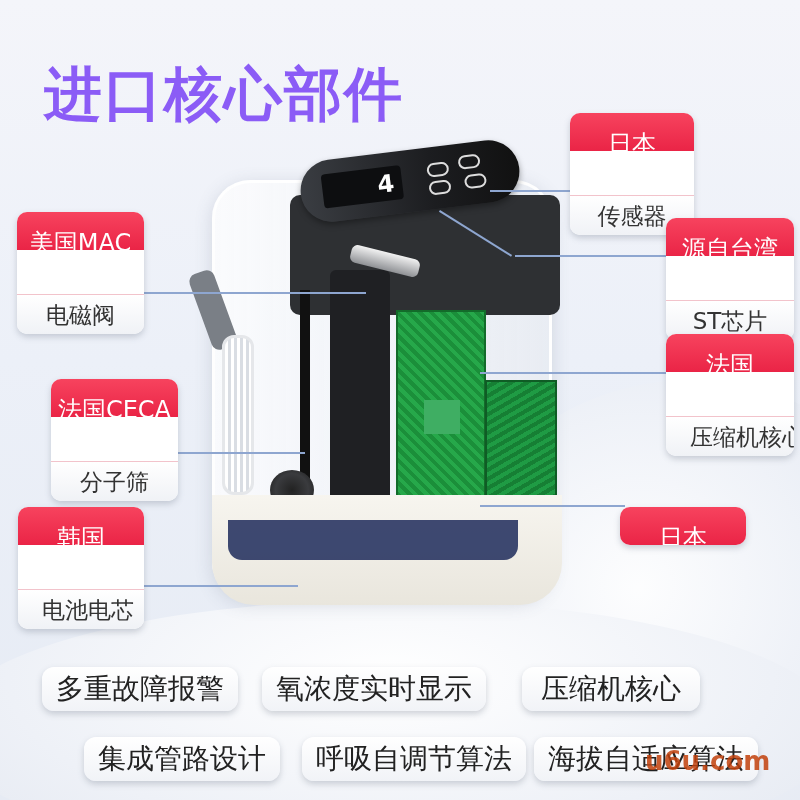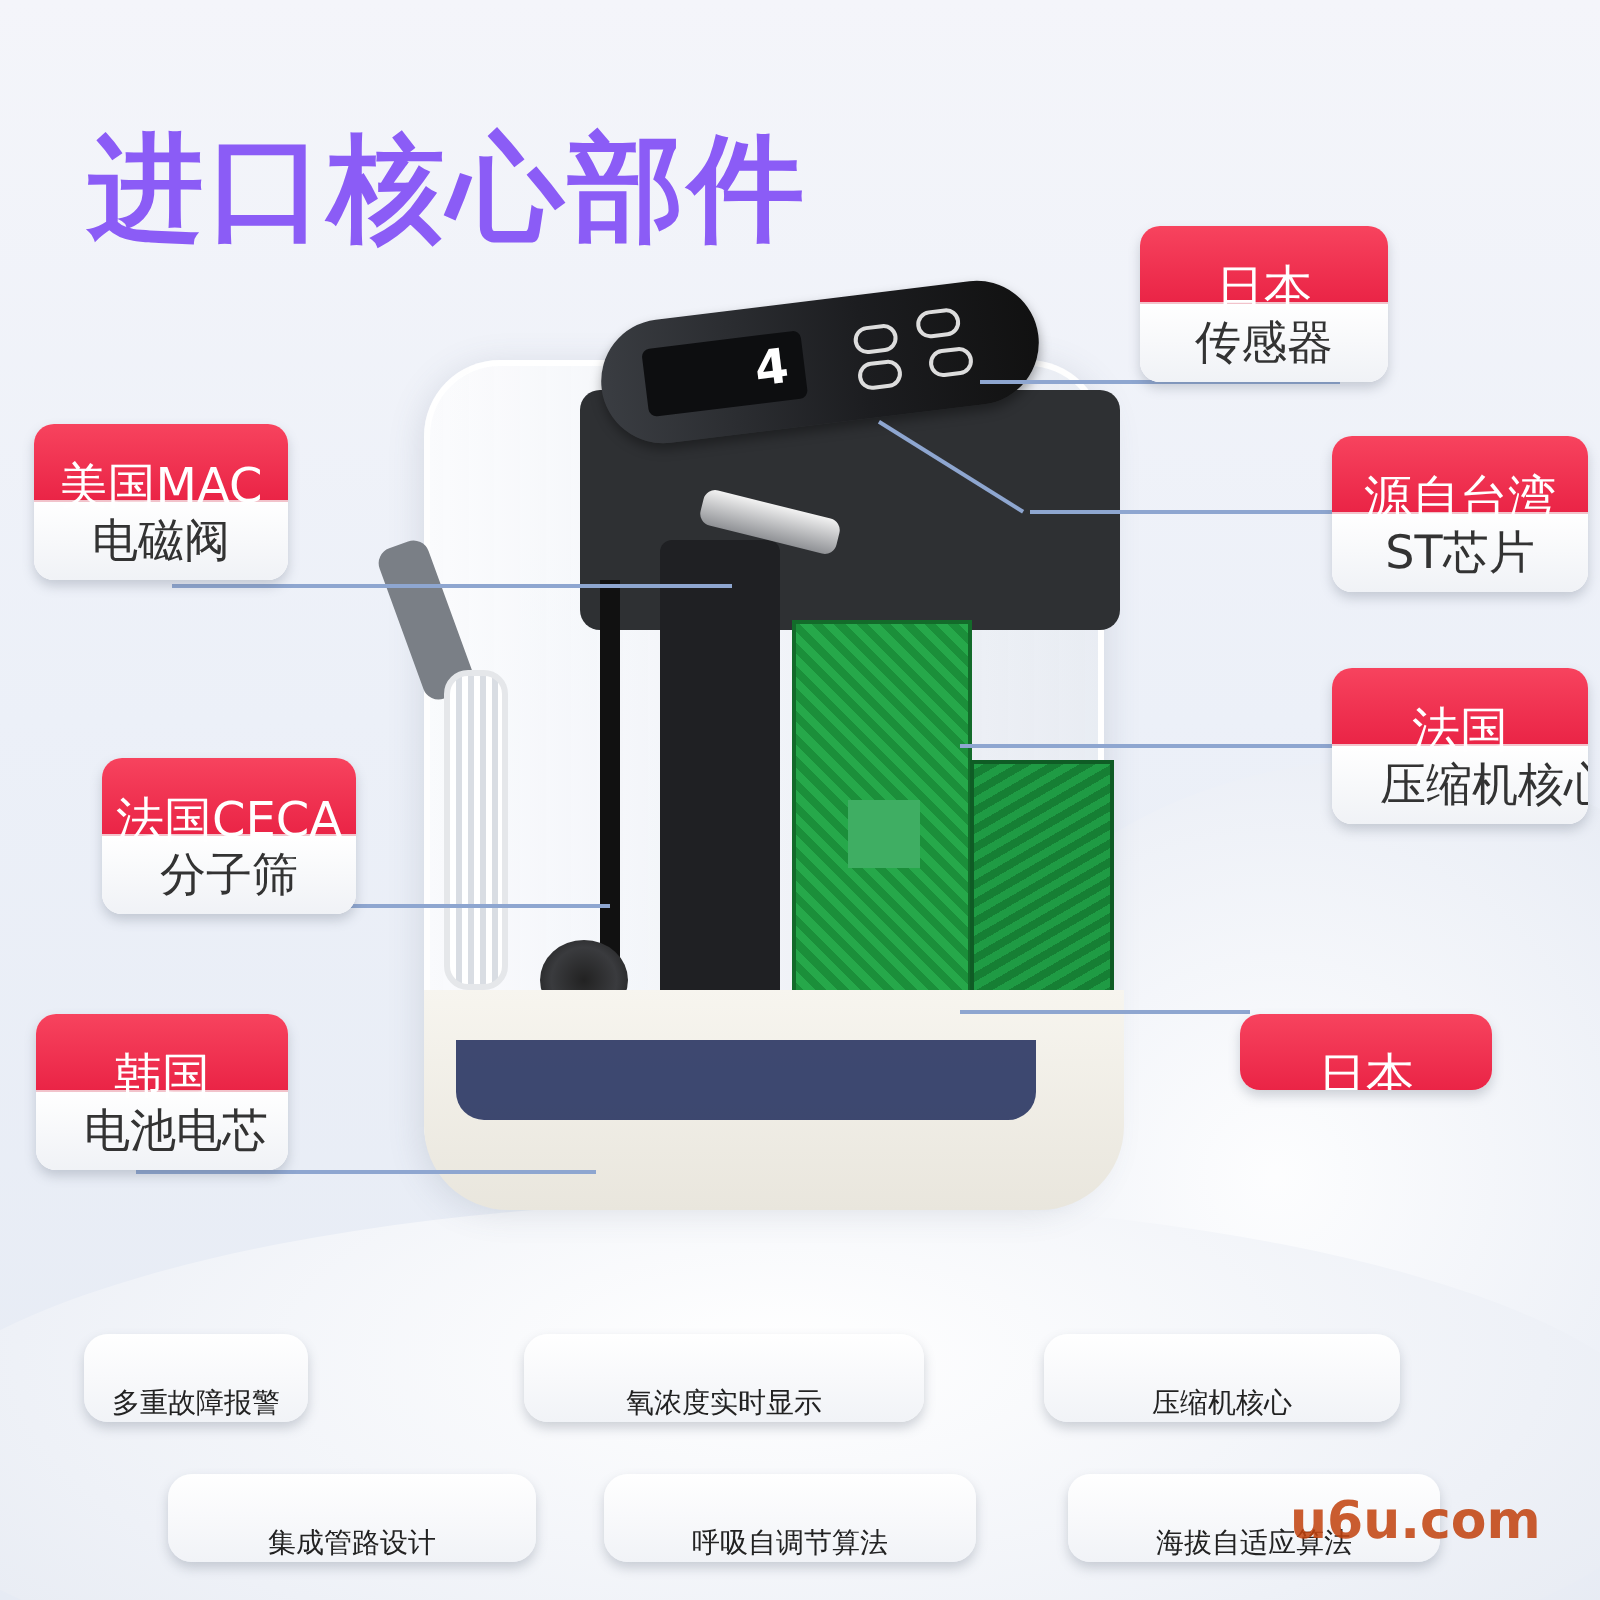--- a/index.html
+++ b/index.html
@@ -111,27 +111,27 @@
     background: #fff;
   }
   .callout .tag {
     background: linear-gradient(180deg, #f7435e 0%, #ea2446 100%);
     color: #fff; font-size: 24px; text-align: center; height: 38px; line-height: 38px;
     white-space: nowrap; padding: 12px 6px;
   }
   .callout .desc {
     background: linear-gradient(180deg, #ffffff 0%, #f0f2f6 100%);
     color: #333; font-size: 23px; text-align: center; height: 40px; line-height: 40px;
-    border-top: 1px solid #f2c3cb; white-space: nowrap; padding: 0 24px;
+    border-top: 1px solid #f2c3cb; white-space: nowrap; padding: 0 24px; margin-top: 44px;
   }
 
   
   .pill {
-    position: absolute; height: 44px; line-height: 44px; padding: 13px 14px;
-    border-radius: 12px; font-size: 14px; color: #222; text-align: center; white-space: nowrap;
+    position: absolute; height: 44px; line-height: 44px; padding: 0 14px;
+    border-radius: 12px; font-size: 28px; color: #222; text-align: center; white-space: nowrap;
     background: linear-gradient(180deg, #ffffff 0%, #f1f3f7 100%);
     box-shadow: 0 3px 6px rgba(90,100,120,0.28);
   }
   .watermark {
     position: absolute; left: 645px; top: 746px; font-size: 26px; font-weight: bold;
     color: #c2410c; opacity: 0.85;
   }
 </style>
 </head>
 <body>

